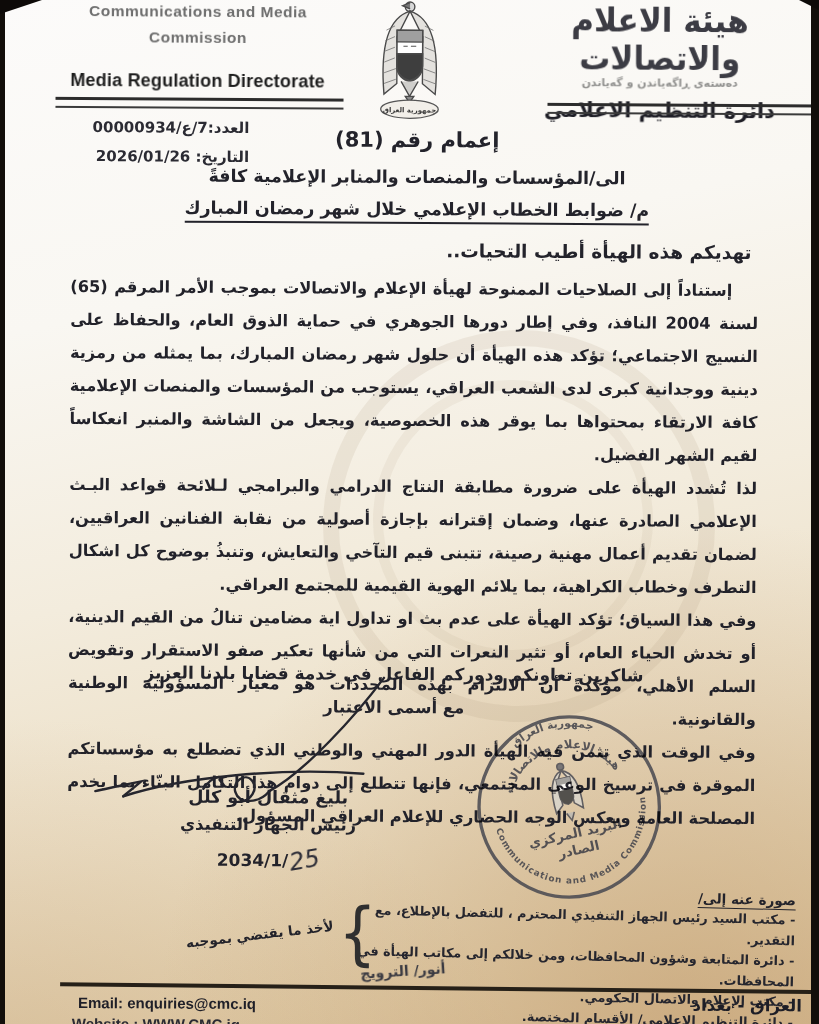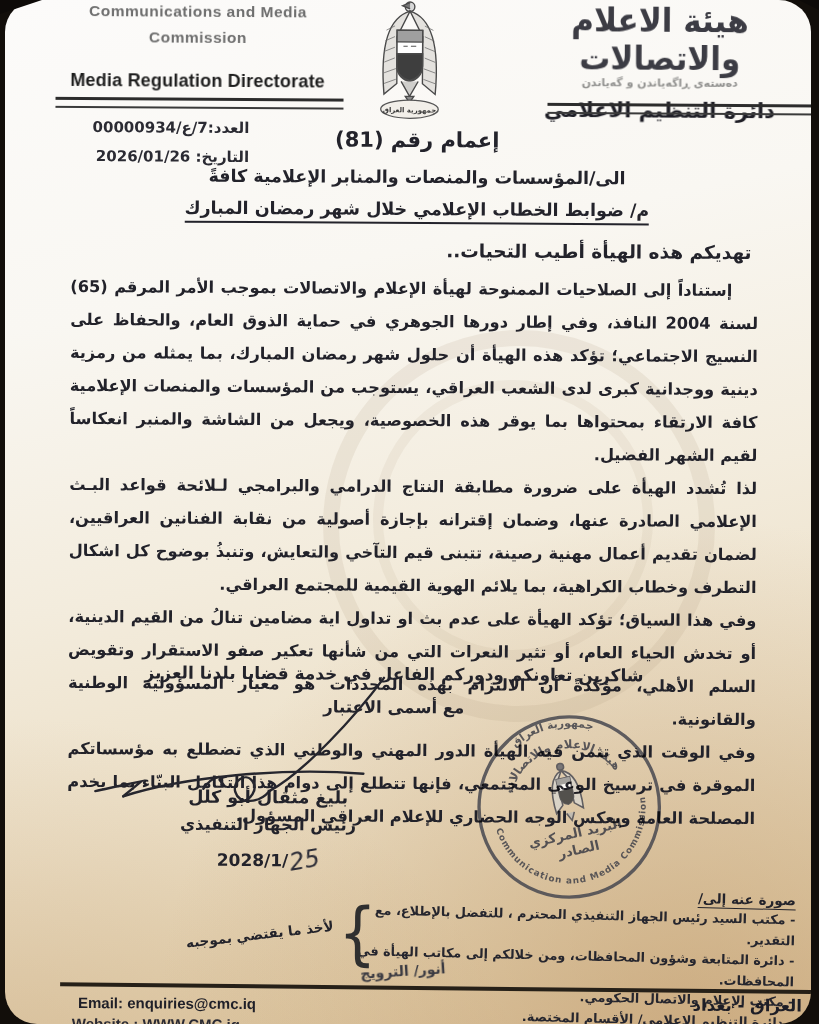--- a/index.html
+++ b/index.html
@@ -8,21 +8,20 @@
     background:#120e0a;
     font-family:"DejaVu Sans",sans-serif;
   }
   .abs{position:absolute;}
   .paper{
     position:absolute;left:5px;top:0;right:8px;bottom:0;overflow:hidden;
     background:
       radial-gradient(120% 90% at 85% 100%, rgba(189,150,103,.55) 0%, rgba(189,150,103,0) 55%),
       radial-gradient(130% 80% at 0% 110%, rgba(196,162,120,.45) 0%, rgba(196,162,120,0) 50%),
       linear-gradient(168deg,#fcfbfa 0%,#f9f7f2 28%,#f3ecdd 52%,#ecdfc6 72%,#e3d0ad 90%,#dcc49e 100%);
-    border-radius: 32px;
   }
   .content{position:absolute;inset:0;transform:rotate(.35deg);color:#23232b;}
 
   
   .hdr-left{left:52px;top:4px;width:276px;text-align:center;font-family:"Liberation Sans",sans-serif;}
   .en-line{font-size:15.5px;font-weight:bold;color:#6e6e6e;filter:blur(.5px);letter-spacing:.5px;}
   .en-line2{margin-top:8px;}
   .dir-en{margin-top:24px;font-size:18px;font-weight:bold;color:#1d1d1d;letter-spacing:.2px;filter:blur(.2px);}
   .rule{height:6px;border-top:3px solid #2c2c2c;border-bottom:2px solid #3a3a3a;filter:blur(.3px);}
   .rule-left{left:48px;top:99px;width:288px;}
@@ -159,21 +158,21 @@
       <g fill="none" stroke="#26262e" stroke-width="2.4" stroke-linecap="round">
         <path d="M330,6 C302,44 252,100 216,120"></path>
         <path d="M216,120 C206,132 186,134 182,121 C179,110 192,101 199,110 C205,118 198,130 186,131"></path>
         <path d="M70,126 C130,106 230,96 310,102"></path>
         <path d="M42,121 C60,117 72,114 88,111 L70,126"></path>
         <path d="M150,118 C160,104 172,102 168,114"></path>
       </g>
     </svg>
     <div class="abs sig-name">بليغ مثقال أبو كلل</div>
     <div class="abs sig-title">رئيس الجهاز التنفيذي</div>
-    <div class="abs sig-date"><span>2028/1/</span><span class="hand25">25</span></div>
+    <div class="abs sig-date"><span>2034/1/</span><span class="hand25">25</span></div>
 
     <svg class="abs stamp" viewBox="0 0 200 200">
       <defs>
         <path id="arcTopOuter" d="M 18,100 A 82,82 0 0 1 182,100"></path>
         <path id="arcTopInner" d="M 40,100 A 60,60 0 0 1 160,100"></path>
         <path id="arcBottom" d="M 22,100 A 78,78 0 0 0 178,100"></path>
       </defs>
       <circle cx="100" cy="100" r="92" fill="none" stroke="#4b4b52" stroke-width="3.4"></circle>
       <g fill="#45454c" font-weight="bold">
         <text font-size="11"><textPath href="#arcTopOuter" startOffset="50%" text-anchor="middle">جمهورية العراق</textPath></text>

